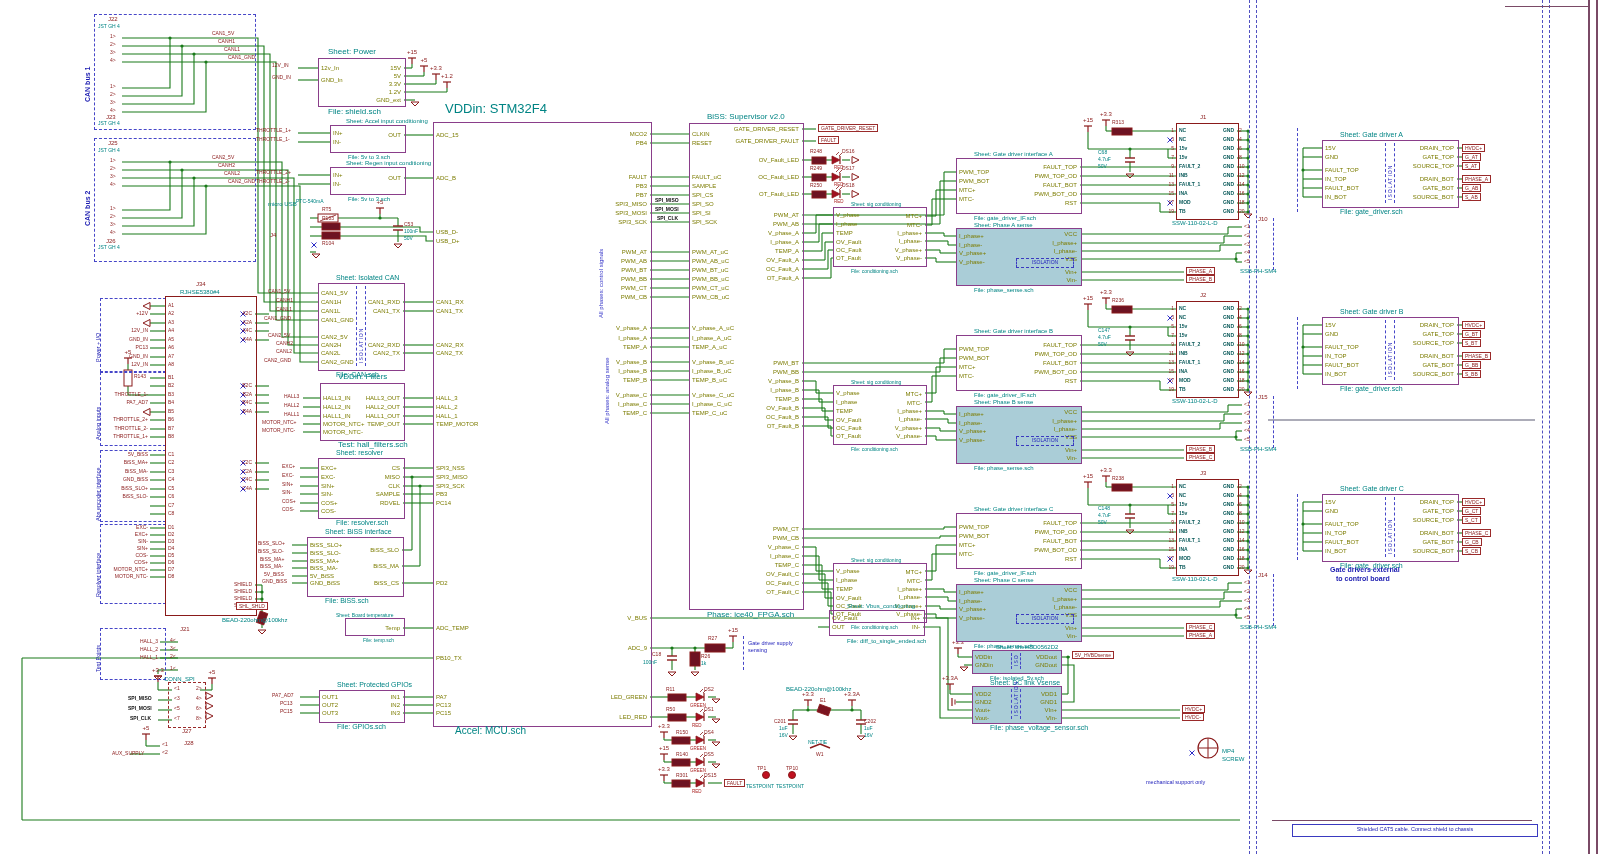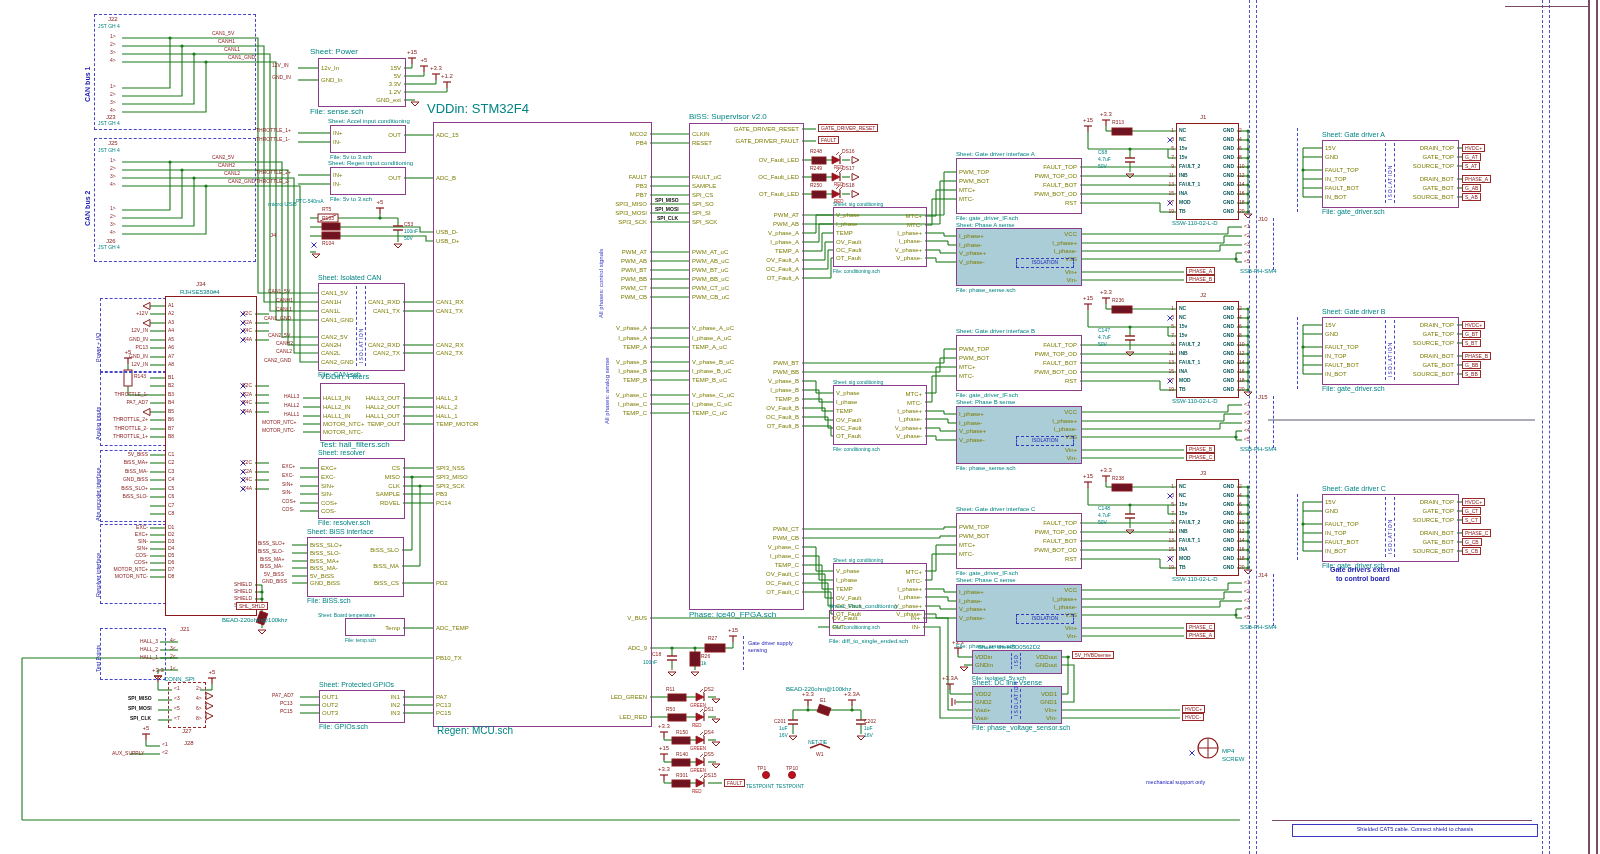--- a/index.html
+++ b/index.html
@@ -3,21 +3,21 @@
 <meta charset="utf-8">
 <style>
   html,body{margin:0;padding:0;background:#fff;}
   #canvas{position:relative;width:1600px;height:854px;background:#ffffff;overflow:hidden;
           font-family:"Liberation Sans",sans-serif;}
   #wiresvg{position:absolute;left:0;top:0;width:1600px;height:854px;}
   .abs{position:absolute;white-space:nowrap;}
   .sheetbox{position:absolute;border:1px solid #8a3e8a;background:transparent;}
   .sheetfill{background:#aacdd7;}
   .pin{position:absolute;font-size:6px;color:#7c7c00;line-height:6px;}
-  .tt{color:#008484;font-size:8px;line-height:8px;}
+  .tt{color:#008484;font-size:8px;line-height:8px;margin-left:18px;}
   .t6{color:#008484;font-size:6px;line-height:6px;}
   .t5{color:#008484;font-size:5px;line-height:5px;}
   .rr{color:#8a1a1a;font-size:6px;line-height:6px;}
   .r5{color:#8a1a1a;font-size:5px;line-height:5px;}
   .r45{color:#aa2222;font-size:4.5px;line-height:4.5px;}
   .bk{color:#111;font-size:5px;line-height:5px;font-weight:bold;}
   .bl5{color:#2222bb;font-size:5.5px;line-height:5.5px;}
   .blb{color:#1a1ab0;font-size:7px;line-height:7px;font-weight:bold;}
   .pw{color:#8a1a1a;font-size:6px;line-height:6px;}
   .hl{position:absolute;border:1px solid #9a2a2a;color:#8a1a1a;background:#fff;
@@ -859,21 +859,21 @@
     <div class="pw abs" style="left: 946px; top: 639px; width: 24px; text-align: center;">+3.3</div>
     <div class="pw abs" style="left: 938px; top: 675px; width: 24px; text-align: center;">+3.3A</div>
     <div class="pw abs" style="left: 796px; top: 691px; width: 24px; text-align: center;">+3.3</div>
     <div class="pw abs" style="left: 840px; top: 691px; width: 24px; text-align: center;">+3.3A</div>
     <div class="pw abs" style="left: 116px; top: 349px; width: 24px; text-align: center;">+5</div>
     <div class="pw abs" style="left: 146px; top: 667px; width: 24px; text-align: center;">+3.3</div>
     <div class="pw abs" style="left: 200px; top: 669px; width: 24px; text-align: center;">+5</div>
     <div class="pw abs" style="left: 134px; top: 725px; width: 24px; text-align: center;">+5</div>
     <div class="sheetbox abs" style="left: 318px; top: 58px; width: 86px; height: 47px;"></div>
     <div class="tt abs" style="left: 310px; top: 48px; font-size: 8px;">Sheet: Power</div>
-    <div class="tt abs" style="left: 310px; top: 108px; font-size: 8px;">File: sense.sch</div>
+    <div class="tt abs" style="left: 310px; top: 108px; font-size: 8px;">File: shield.sch</div>
     <div class="pin abs" style="left: 321px; top: 65px;">12v_In</div>
     <div class="pin abs" style="left: 321px; top: 77px;">GND_In</div>
     <div class="pin abs" style="left: 318px; top: 65px; width: 83px; text-align: right;">15V</div>
     <div class="pin abs" style="left: 318px; top: 73px; width: 83px; text-align: right;">5V</div>
     <div class="pin abs" style="left: 318px; top: 81px; width: 83px; text-align: right;">3.3V</div>
     <div class="pin abs" style="left: 318px; top: 89px; width: 83px; text-align: right;">1.2V</div>
     <div class="pin abs" style="left: 318px; top: 97px; width: 83px; text-align: right;">GND_ext</div>
     <div class="sheetbox abs" style="left: 330px; top: 125px; width: 74px; height: 26px;"></div>
     <div class="tt abs" style="left: 328px; top: 117px; font-size: 6px;">Sheet: Accel input conditioning</div>
     <div class="tt abs" style="left: 330px; top: 153px; font-size: 6px;">File: 5v to 3.sch</div>
@@ -950,21 +950,21 @@
     <div class="tt abs" style="left: 319px; top: 681px; font-size: 7px;">Sheet: Protected GPIOs</div>
     <div class="tt abs" style="left: 319px; top: 723px; font-size: 7px;">File: GPIOs.sch</div>
     <div class="pin abs" style="left: 322px; top: 694px;">OUT1</div>
     <div class="pin abs" style="left: 322px; top: 702px;">OUT2</div>
     <div class="pin abs" style="left: 322px; top: 710px;">OUT3</div>
     <div class="pin abs" style="left: 319px; top: 694px; width: 81px; text-align: right;">IN1</div>
     <div class="pin abs" style="left: 319px; top: 702px; width: 81px; text-align: right;">IN2</div>
     <div class="pin abs" style="left: 319px; top: 710px; width: 81px; text-align: right;">IN3</div>
     <div class="sheetbox abs" style="left: 433px; top: 122px; width: 217px; height: 603px;"></div>
     <div class="tt abs" style="left: 427px; top: 105px; font-size: 13px;">VDDin: STM32F4</div>
-    <div class="tt abs" style="left: 437px; top: 727px; font-size: 10px;">Regen: MCU.sch</div>
+    <div class="tt abs" style="left: 437px; top: 727px; font-size: 10px;">Accel: MCU.sch</div>
     <div class="pin abs" style="left: 436px; top: 132px;">ADC_15</div>
     <div class="pin abs" style="left: 436px; top: 175px;">ADC_B</div>
     <div class="pin abs" style="left: 436px; top: 229px;">USB_D-</div>
     <div class="pin abs" style="left: 436px; top: 238px;">USB_D+</div>
     <div class="pin abs" style="left: 436px; top: 299px;">CAN1_RX</div>
     <div class="pin abs" style="left: 436px; top: 308px;">CAN1_TX</div>
     <div class="pin abs" style="left: 436px; top: 342px;">CAN2_RX</div>
     <div class="pin abs" style="left: 436px; top: 350px;">CAN2_TX</div>
     <div class="pin abs" style="left: 436px; top: 395px;">HALL_3</div>
     <div class="pin abs" style="left: 436px; top: 404px;">HALL_2</div>

